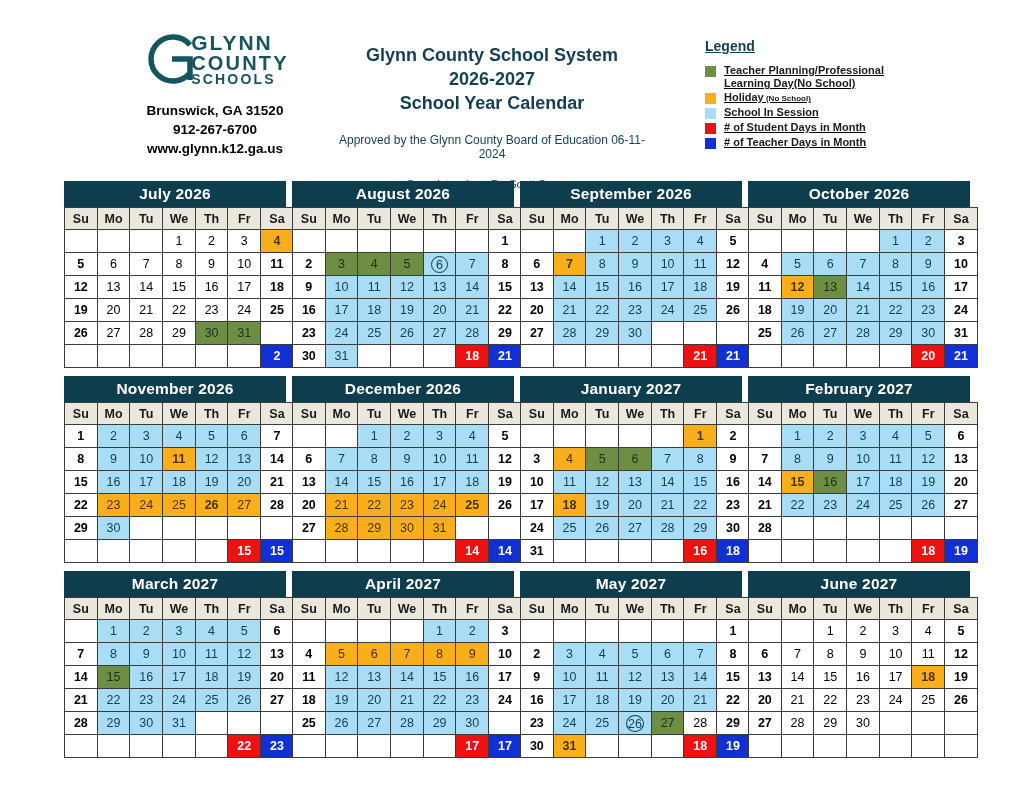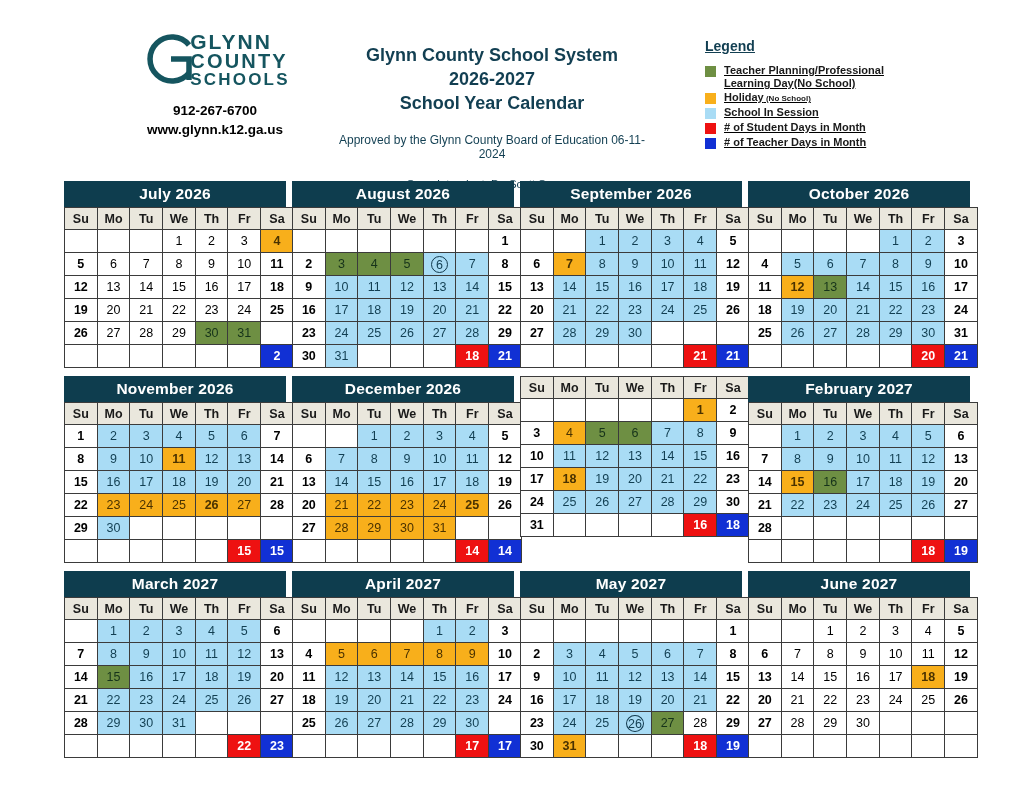--- a/index.html
+++ b/index.html
@@ -53,21 +53,21 @@
     margin-left: -14px;
     margin-top: 2px;
   }
   .logo-words span {
     color: #15555f;
     font-weight: bold;
     letter-spacing: 2.0px;
     font-size: 21px;
   }
   .logo-words span.w2 { font-size: 20px; letter-spacing: 2.2px; }
-  .logo-words span.w3 { font-size: 17px; letter-spacing: 2.2px; }
+  .logo-words span.w3 { font-size: 14px; letter-spacing: 2.2px; }
   .addr {
     margin-top: 9px;
     font-size: 13.5px;
     font-weight: bold;
     color: #000;
     line-height: 1.42;
   }
 
   .titleblock {
     position: absolute;
@@ -225,20 +225,21 @@
             <path d="M31 31 L49 31 L49 52" fill="none" stroke="#15555f" stroke-width="5.5"></path>
           </svg>
         </div>
         <div class="logo-words">
           <span class="w1">GLYNN</span>
           <span class="w2">COUNTY</span>
           <span class="w3">SCHOOLS</span>
         </div>
       </div>
       <div class="addr">
+        <div>Brunswick, GA 31520</div>
         <div>912-267-6700</div>
         <div>www.glynn.k12.ga.us</div>
       </div>
     </div>
 
     <div class="titleblock">
       <div class="t1">Glynn County School System</div>
       <div class="t2">2026-2027</div>
       <div class="t3">School Year Calendar</div>
       <div class="approved">Approved by the Glynn County Board of Education 06-11-2024</div>
@@ -705,20 +706,21 @@
               <td class="empty"></td>
               <td class="empty"></td>
               <td class="empty"></td>
               <td class="student">14</td>
               <td class="teacher">14</td>
             </tr>
           </tbody>
         </table>
       </div>
       <div class="month">
+        <div class="month-title">January 2027</div>
         <table class="cal">
           <thead>
             <tr>
               <th>Su</th>
               <th>Mo</th>
               <th>Tu</th>
               <th>We</th>
               <th>Th</th>
               <th>Fr</th>
               <th>Sa</th>

